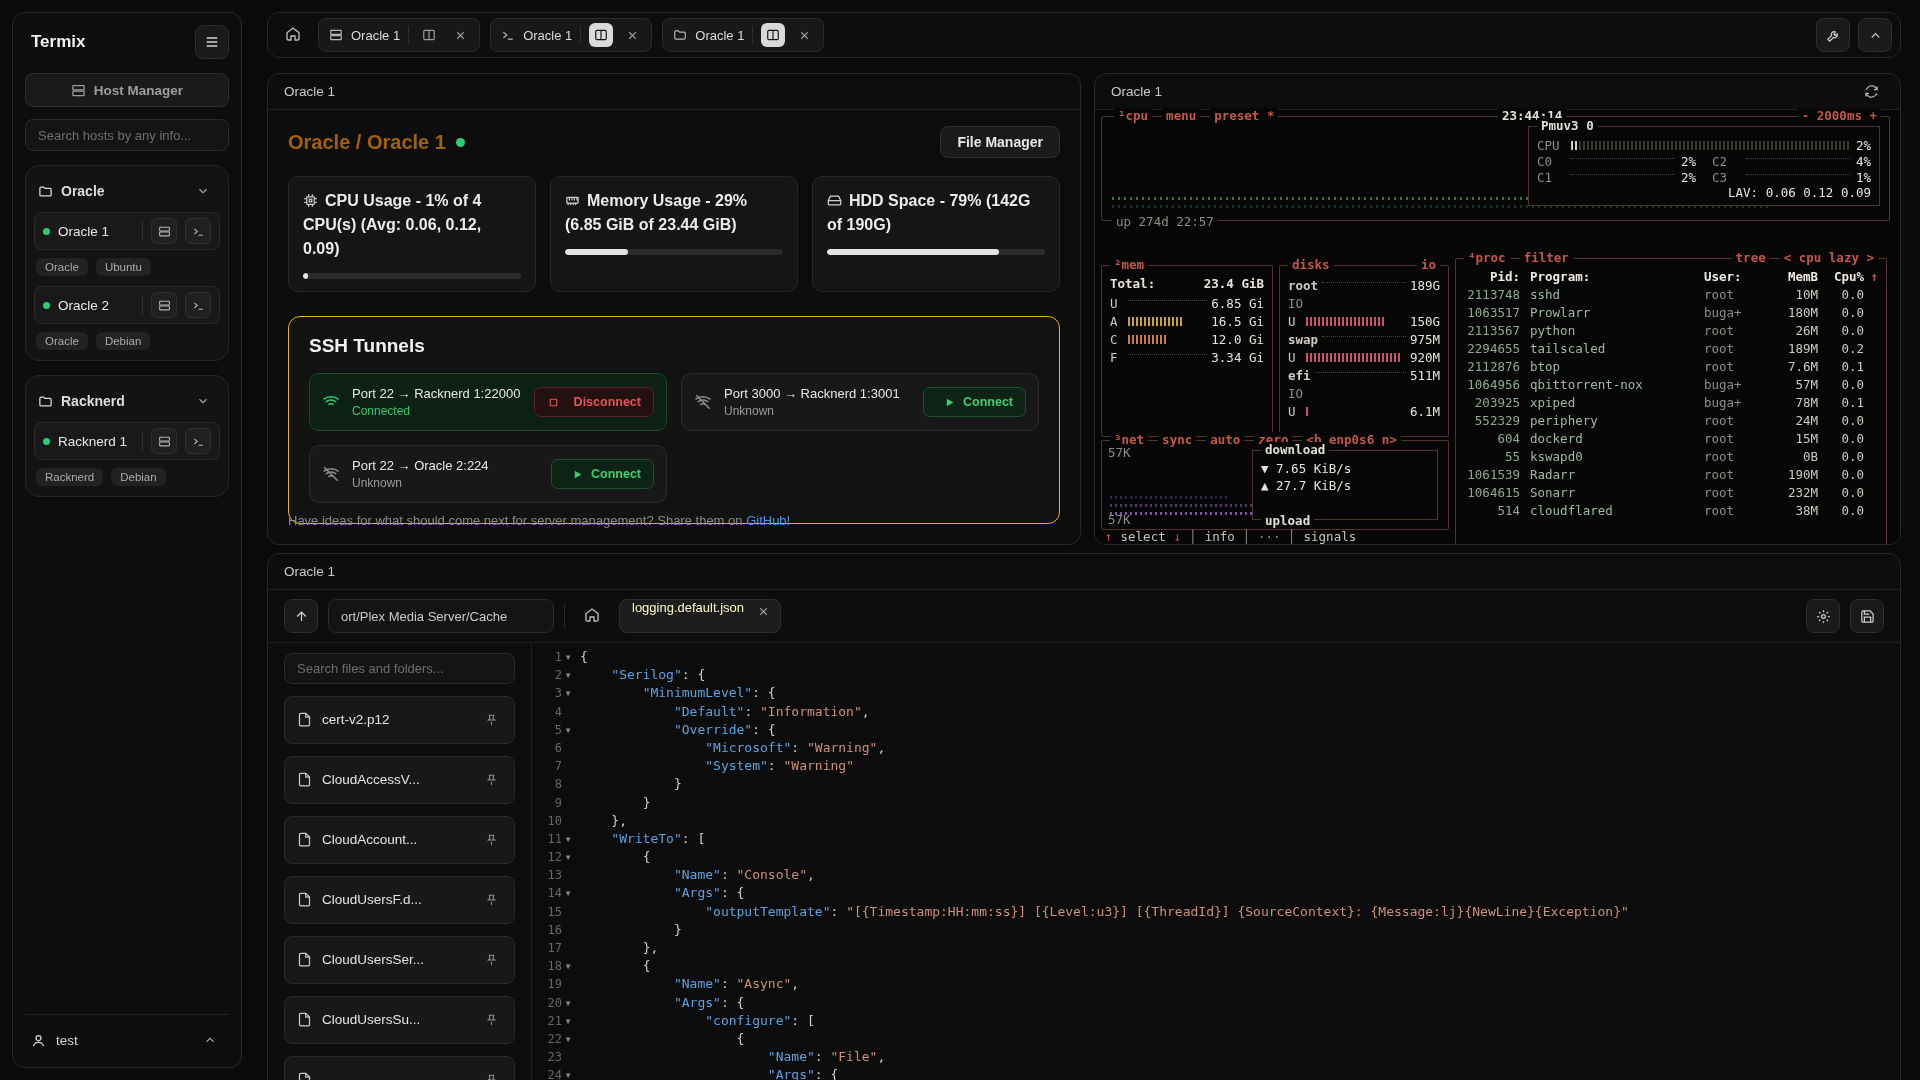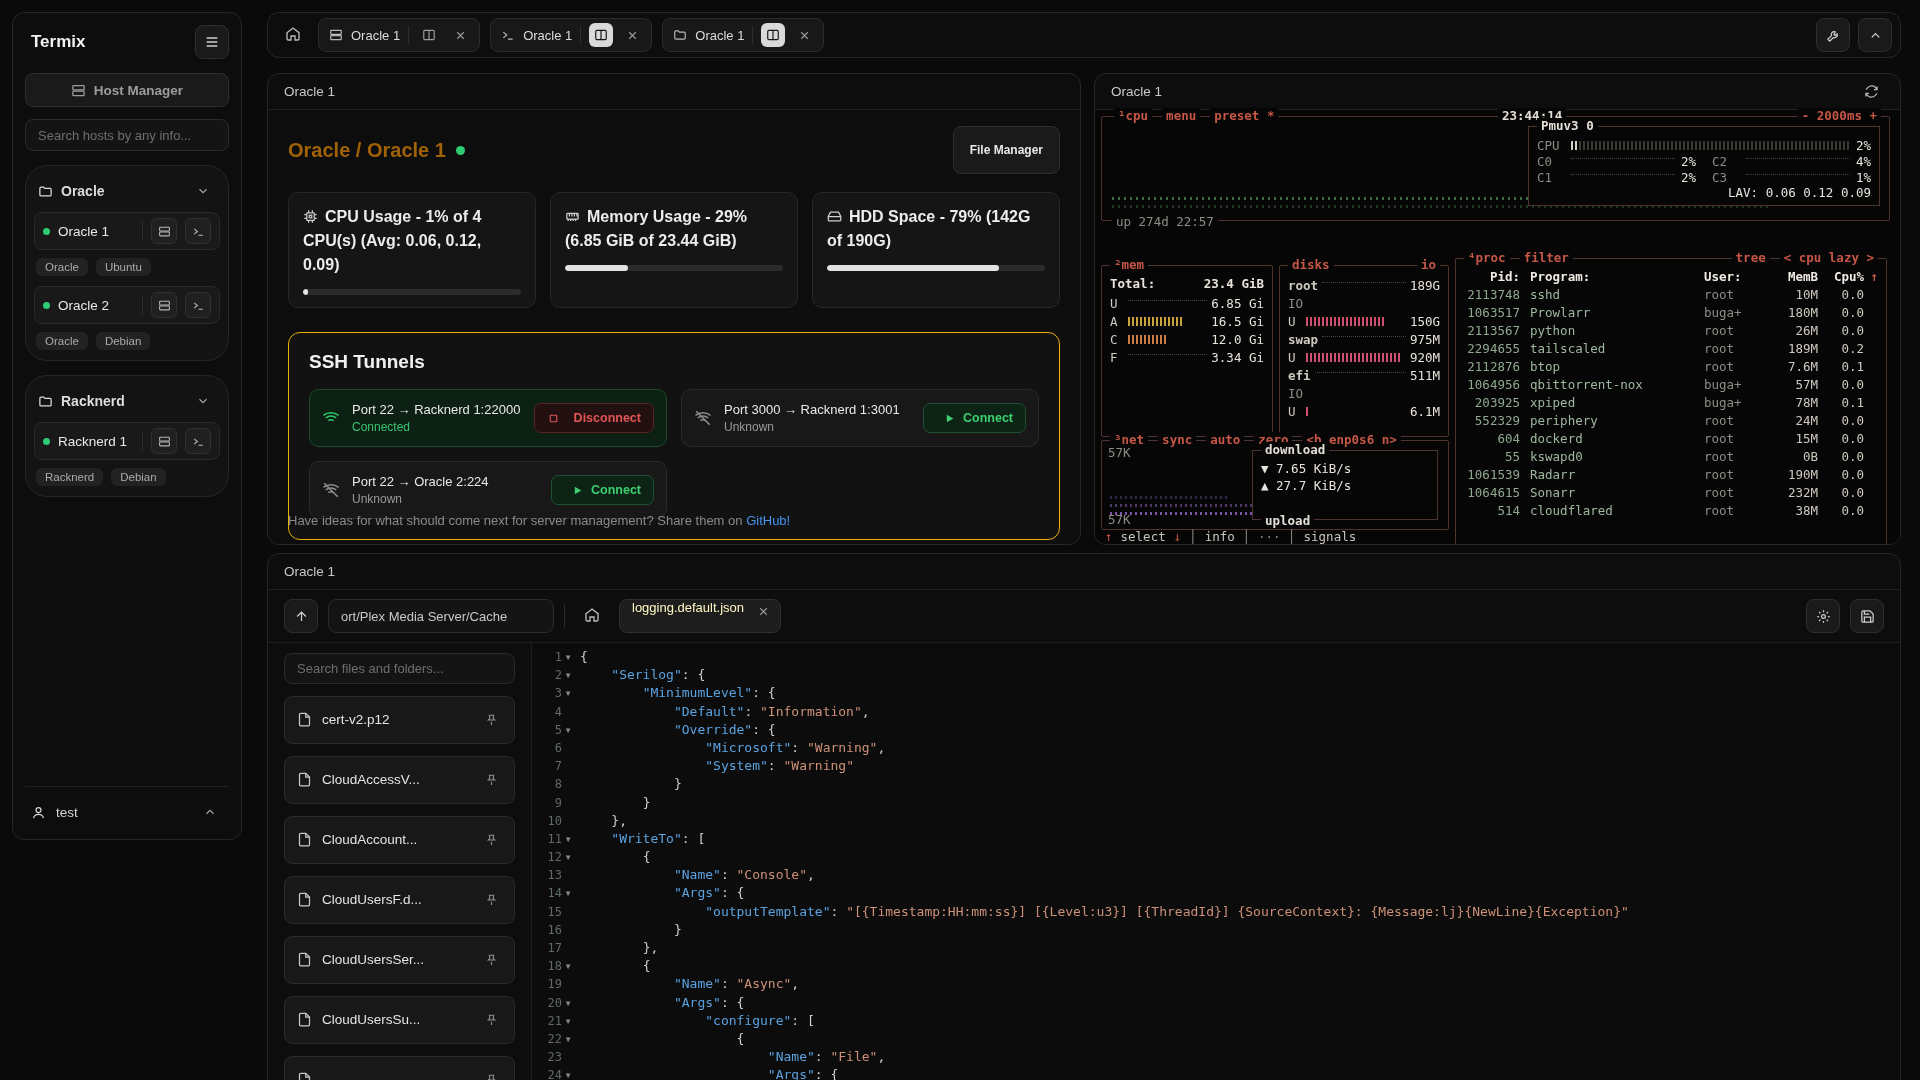--- a/index.html
+++ b/index.html
@@ -12,26 +12,26 @@
 
 .panel{position:absolute;background:#0d0d0d;border:1px solid #262626;border-radius:12px;overflow:hidden}
 .phead{height:36px;display:flex;align-items:center;gap:10px;padding:0 16px;border-bottom:1px solid #212121;color:#c9c9c9;font-size:13.5px}
 .btn{display:inline-flex;align-items:center;gap:8px;background:#1a1a1a;border:1px solid #2e2e2e;border-radius:8px;color:#cfcfcf}
 .iconbtn{width:34px;height:34px;justify-content:center;padding:0}
 .ghostbtn{background:transparent;border:none;color:#bdbdbd}
 input{background:#141414;border:1px solid #2b2b2b;border-radius:8px;color:#d8d8d8;padding:0 12px;height:34px}
 input::placeholder{color:#6e6e6e}
 .spacer{flex:1}
 
-.sidebar{position:absolute;left:12px;top:12px;width:230px;height:828px;background:#0d0d0d;border:1px solid #262626;border-radius:12px;display:flex;flex-direction:column;padding:12px;overflow:hidden}
+.sidebar{position:absolute;left:12px;top:12px;width:230px;height:1056px;background:#0d0d0d;border:1px solid #262626;border-radius:12px;display:flex;flex-direction:column;padding:12px;overflow:hidden}
 .sb-head{display:flex;align-items:center;justify-content:space-between;margin-bottom:14px}
 .sb-title{font-size:17px;font-weight:bold;color:#f2f2f2;padding-left:6px}
 .hostmgr{height:34px;justify-content:center;width:100%;color:#9d9d9d;font-size:13.5px;font-weight:bold;margin-bottom:12px}
 .sb-search{width:100%;height:32px;font-size:13px;margin-bottom:14px}
-.group{background:#131313;border:1px solid #262626;border-radius:22px;padding:8px;margin-bottom:14px}
+.group{background:#131313;border:1px solid #262626;border-radius:14px;padding:8px;margin-bottom:14px}
 .group-head{display:flex;align-items:center;gap:8px;padding:4px 4px 8px 4px;color:#dcdcdc}
 .group-name{font-size:14px;font-weight:bold;flex:1}
 .chev{width:26px;height:26px;border-radius:8px;background:transparent;border:1px solid transparent;color:#a5a5a5;display:inline-flex;align-items:center;justify-content:center}
 .host{margin-bottom:10px}
 .host:last-child{margin-bottom:2px}
 .host-row{display:flex;align-items:center;gap:8px;background:#191919;border:1px solid #2a2a2a;border-radius:8px;height:38px;padding:0 8px}
 .dot{width:7px;height:7px;border-radius:50%;background:#2ecc71;flex:none}
 .host-name{font-size:13.5px;color:#e8e8e8;flex:1;white-space:nowrap;overflow:hidden}
 .host-sep{width:1px;height:20px;background:#2e2e2e}
 .mini{width:26px;height:26px;border-radius:6px;background:#202020;border:1px solid #303030;color:#b5b5b5;display:inline-flex;align-items:center;justify-content:center}
@@ -53,21 +53,21 @@
 .split{width:24px;height:24px;border-radius:6px;background:transparent;border:none;color:#9d9d9d;display:inline-flex;align-items:center;justify-content:center}
 .split[data-active="true"]{background:#d9d9d9;color:#141414}
 .tclose{width:22px;height:22px;border-radius:6px;background:transparent;border:none;color:#9d9d9d;display:inline-flex;align-items:center;justify-content:center}
 .tab-actions{margin-left:auto;display:flex;gap:8px}
 
 .server-panel{left:267px;top:73px;width:814px;height:472px}
 .server-body{padding:16px 20px 0 20px;position:relative;height:calc(100% - 36px)}
 .title-row{display:flex;align-items:center;gap:10px}
 .server-title{font-size:20px;font-weight:bold;color:#a16207}
 .dot.big{width:9px;height:9px}
-.fm-btn{margin-left:auto;height:48px;padding:0 16px;font-size:12px;font-weight:bold;color:#e8e8e8}
+.fm-btn{margin-left:auto;height:32px;padding:0 16px;font-size:14px;font-weight:bold;color:#e8e8e8}
 .stats{display:flex;gap:14px;margin-top:18px}
 .stat-card{flex:1;background:#151515;border:1px solid #272727;border-radius:10px;padding:12px 14px 12px 14px}
 .stat-text{font-size:16px;font-weight:bold;color:#ececec;line-height:1.5;text-align:left}
 .stat-icon{color:#cfcfcf;vertical-align:-2px;margin-right:7px;display:inline-flex}
 .stat-icon svg{display:none}
 .stat-icon[data-icon="cpu"] .i-cpu{display:block}
 .stat-icon[data-icon="memory"] .i-memory{display:block}
 .stat-icon[data-icon="hdd"] .i-hdd{display:block}
 .track{height:6px;background:#2b2b2b;border-radius:4px;margin-top:12px;overflow:hidden}
 .fill{display:block;height:100%;background:#e3e3e3;border-radius:4px;min-width:5px}

